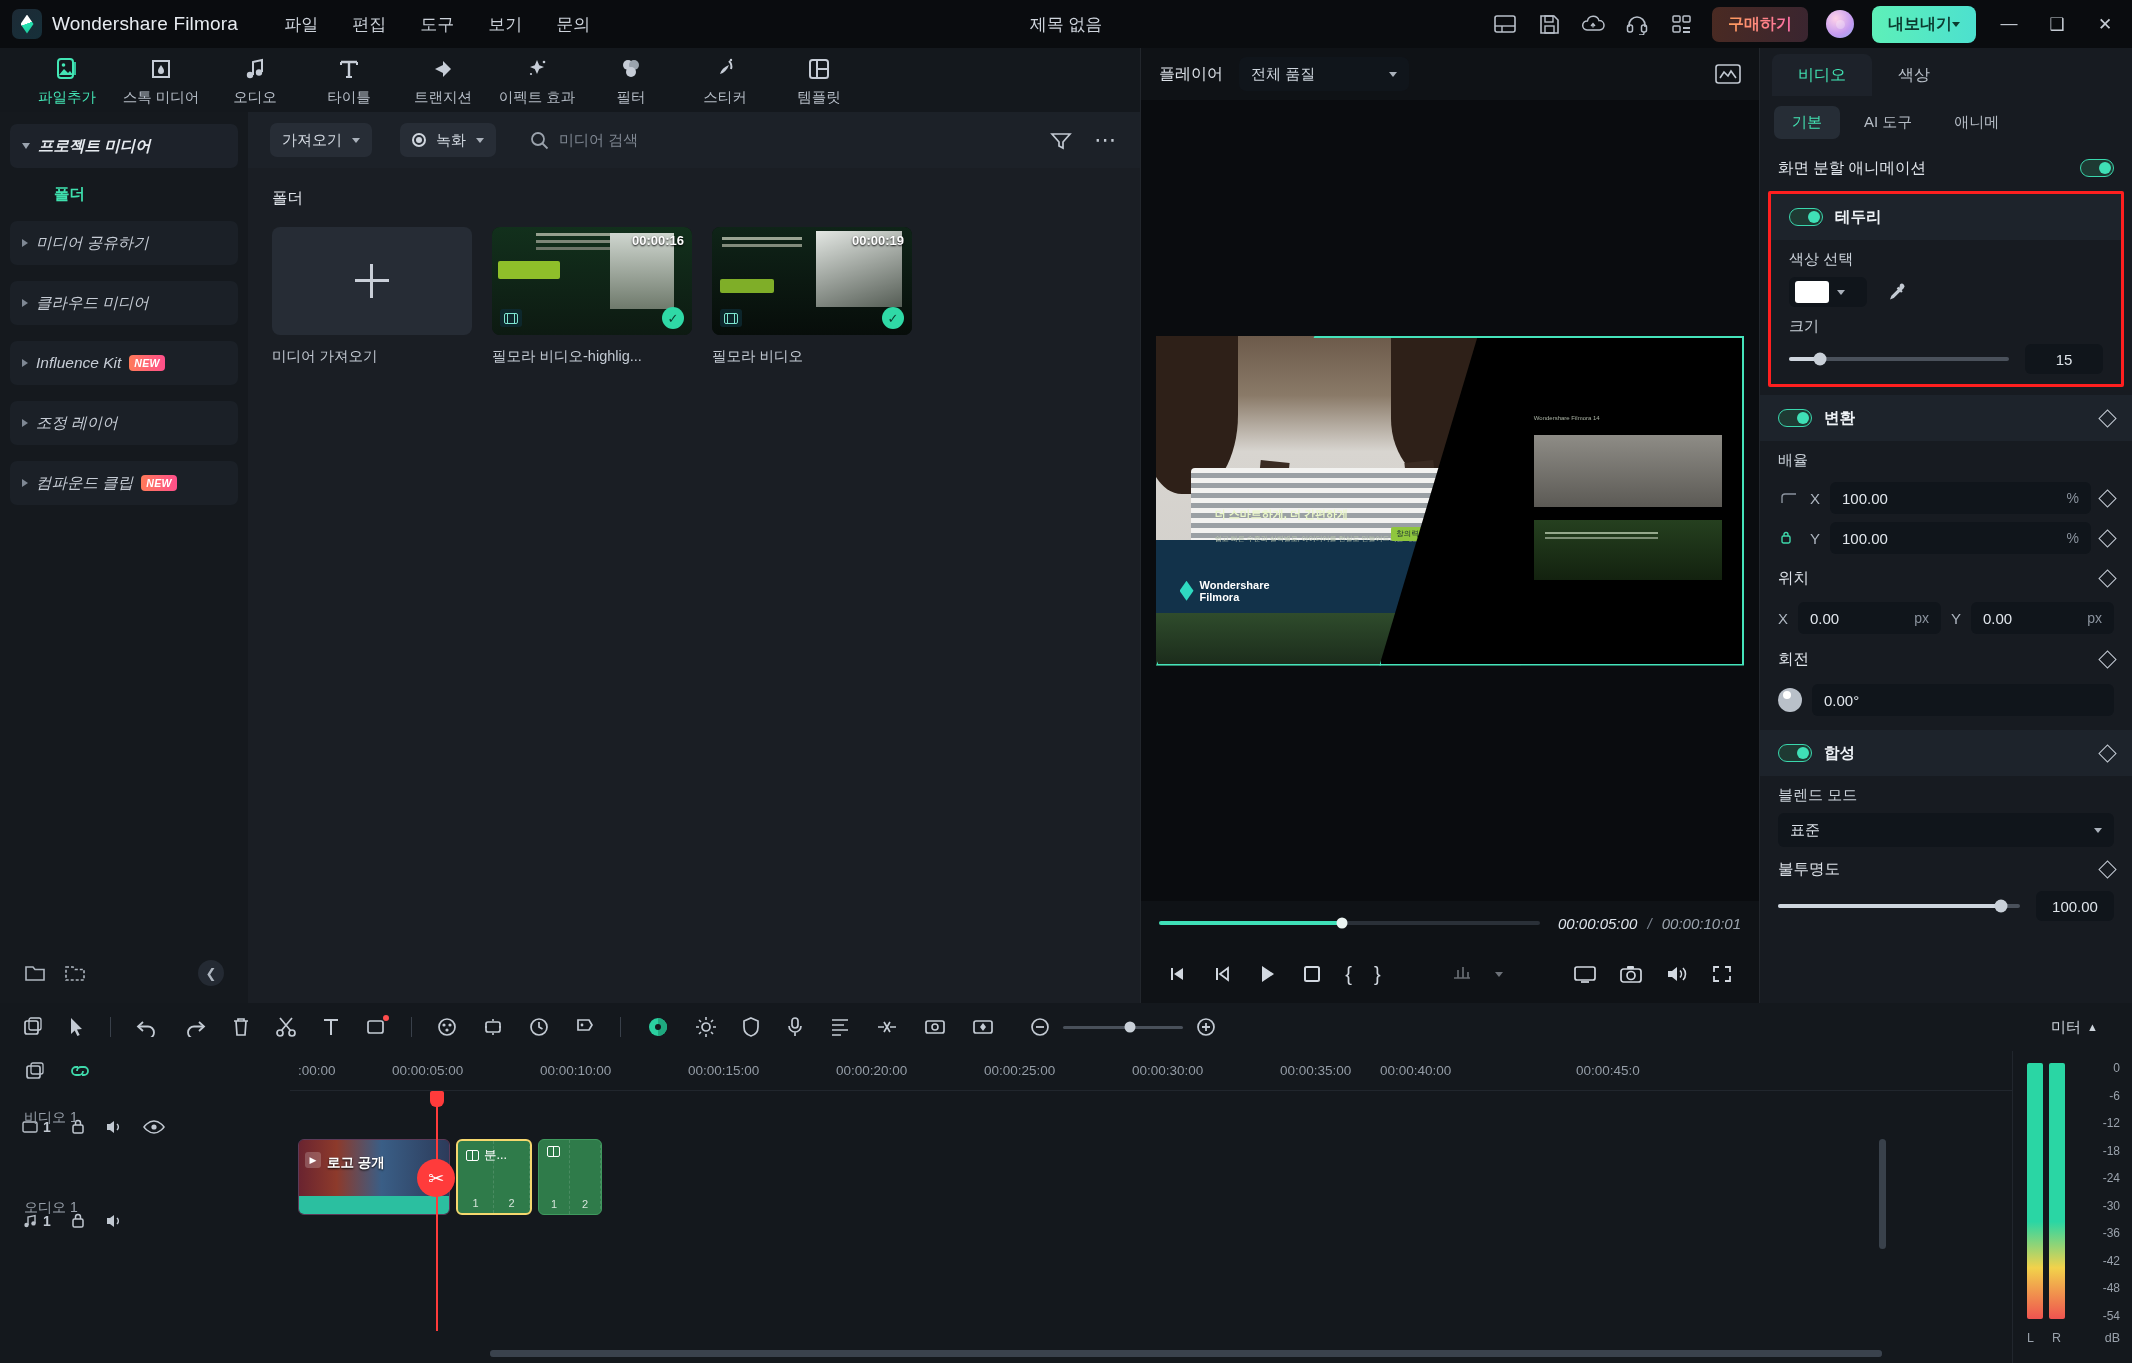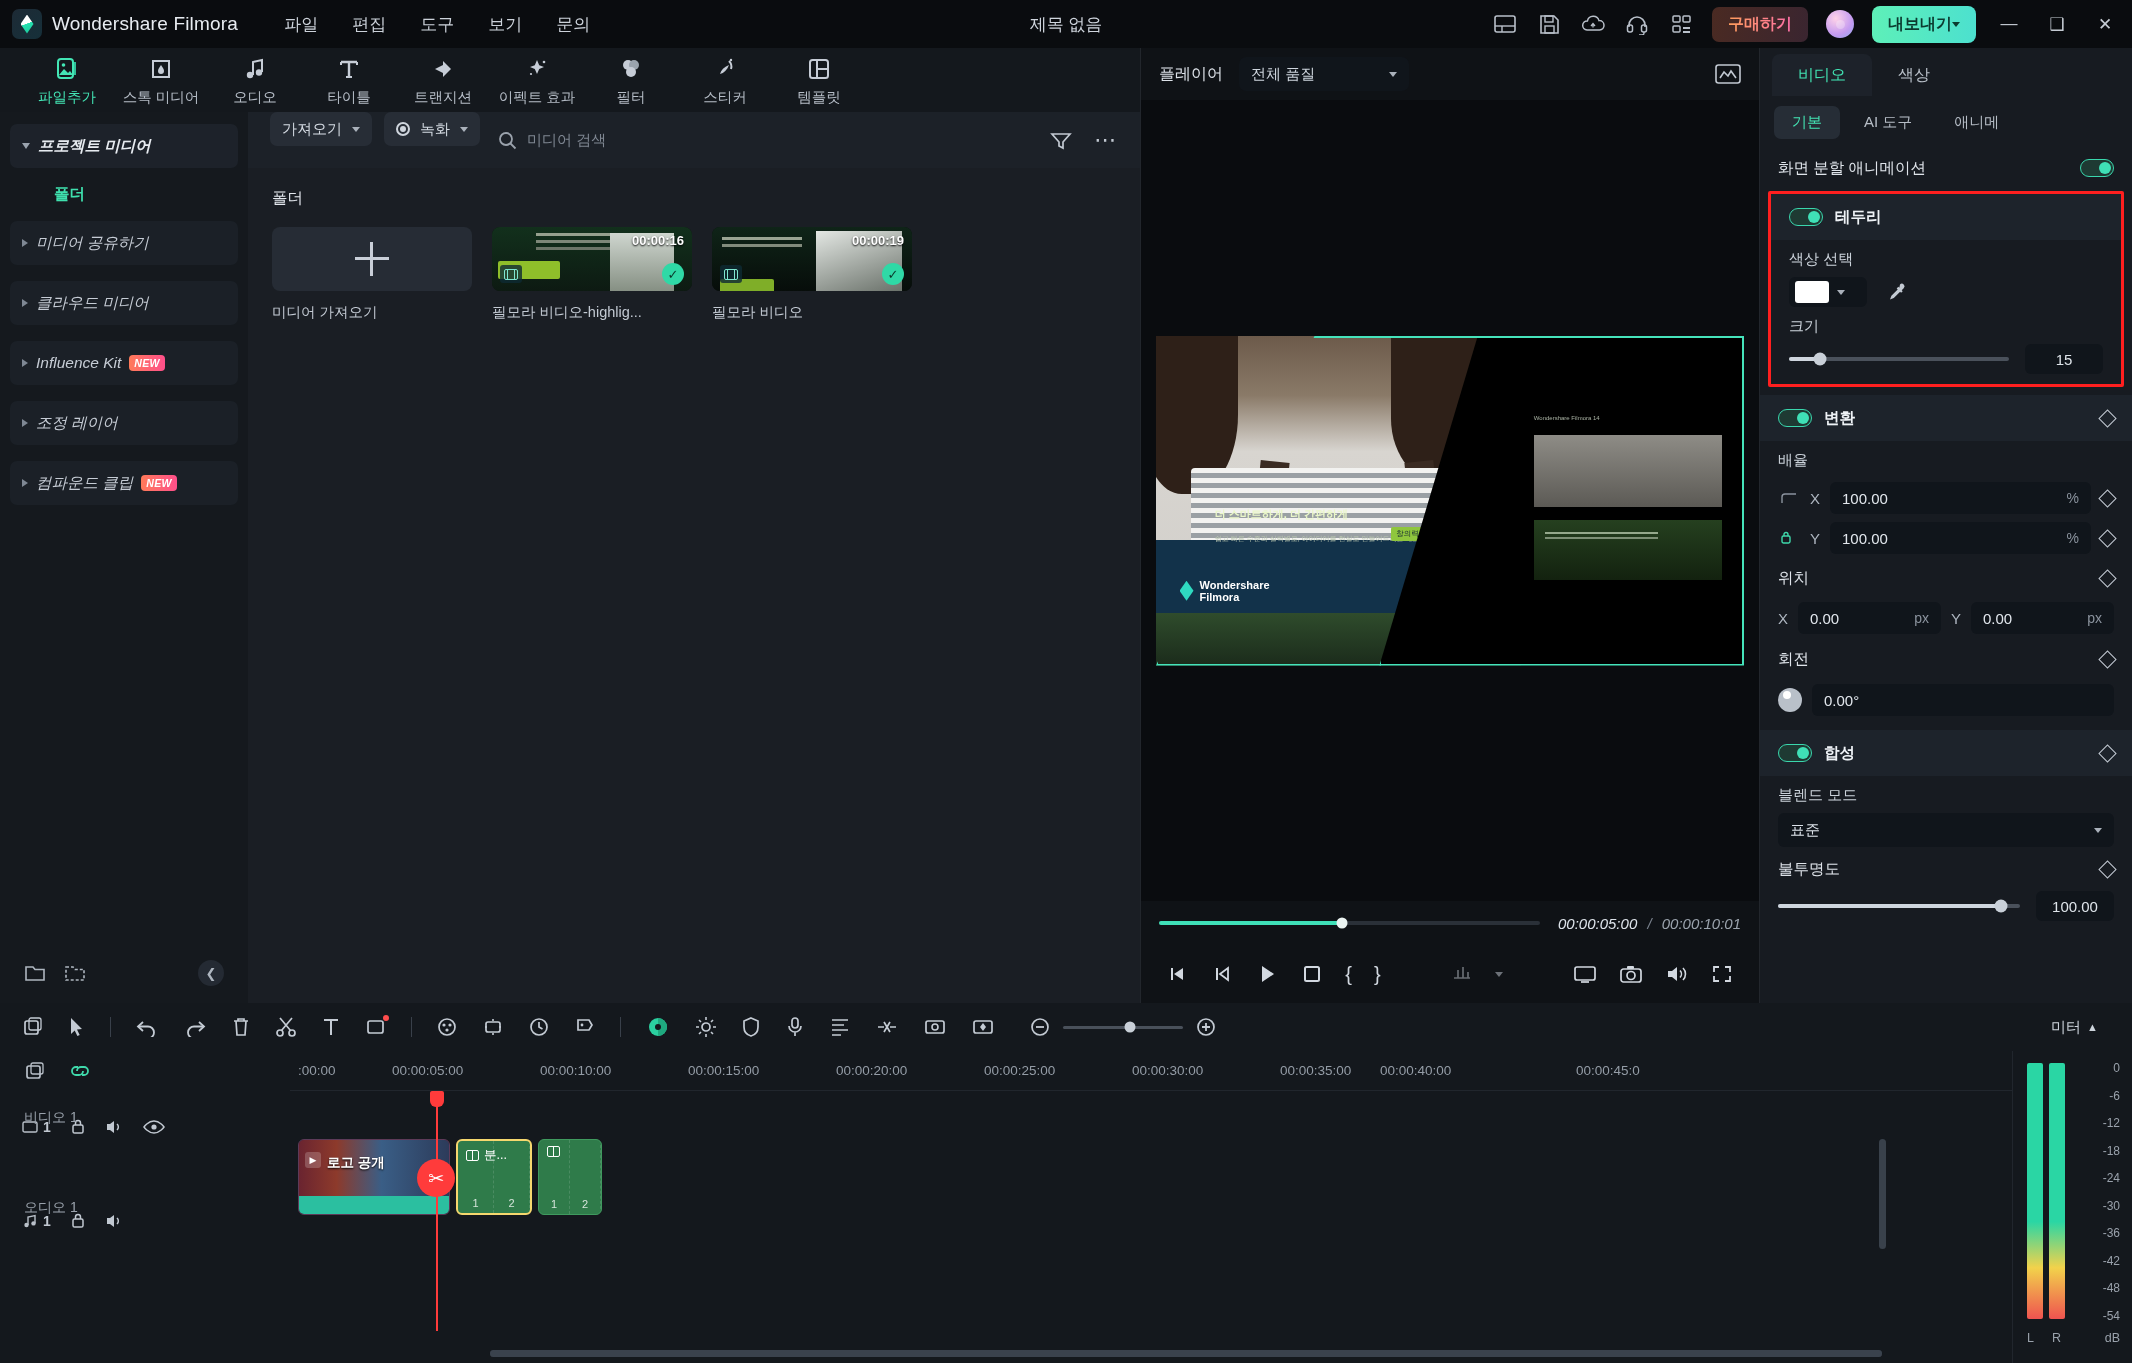--- a/index.html
+++ b/index.html
@@ -57,34 +57,34 @@
   .caret { width: 0; height: 0; border-left: 6px solid #7e8793; border-top: 4.5px solid transparent; border-bottom: 4.5px solid transparent;}
   .caret.down { border: none; border-top: 6px solid #9aa3ae; border-left: 4.5px solid transparent; border-right: 4.5px solid transparent;}
   .folder-label { color: #3fe0ae; font-weight: bold; font-size: 15.5px; padding: 0 0 16px 44px; }
   .badge-new { background: linear-gradient(90deg,#ff7a59,#ff4f8b); color: #fff; font-size: 10.5px; font-weight: bold;
     padding: 2px 5px; border-radius: 4px; letter-spacing:.3px;}
   .side-bottom { margin-top: auto; height: 60px; display:flex; align-items:center; gap: 18px; padding: 0 14px; }
   .side-collapse { margin-left:auto; width: 26px; height: 26px; border-radius: 50%; background:#242a33;
     display:flex;align-items:center;justify-content:center; color:#aeb6c0; font-size: 13px;}
 
   .content { flex: 1; display: flex; flex-direction: column; background:#1a1e24; min-width:0;}
-  .content-bar { height: 56px; display: flex; gap: 12px; padding: 0 22px; background:#1c2128;}
+  .content-bar { height: 56px; display: flex; align-items: center; gap: 28px; padding: 0 22px; background:#1c2128;}
   .pill { display:flex; align-items:center; gap: 10px; height: 34px; padding: 0 12px; border-radius: 7px;
     background:#272d36; font-size: 15px; color:#d3d9e1;}
   .chev { width:0;height:0;border-top:5px solid #aab1bb;border-left:4px solid transparent;border-right:4px solid transparent;}
   .rec-dot { width: 14px;height:14px;border-radius:50%;border:2px solid #cfd5dd; display:flex;align-items:center;justify-content:center;}
   .rec-dot i { width:6px;height:6px;border-radius:50%;background:#cfd5dd;display:block;}
   .search-wrap { display:flex; align-items:center; gap:10px; color:#7f8792; font-size:15px; margin-left: 6px;}
   .cb-right { margin-left: auto; display:flex; align-items:center; gap:22px; color:#c2c9d2;}
 
   .media-area { flex:1; padding: 20px 24px; overflow:hidden;}
   .media-head { font-size: 15.5px; color:#e4e8ee; margin-bottom: 18px; }
   .grid { display:flex; gap: 20px; }
   .cell { width: 200px; }
-  .thumb { width: 200px; height: 64px; border-radius: 8px; position: relative; overflow:hidden; }
+  .thumb { width: 200px; height: 108px; border-radius: 8px; position: relative; overflow:hidden; }
   .thumb.add { background: #262c35; display:flex; align-items:center; justify-content:center; }
   .plus { position: relative; width: 34px; height: 34px;}
   .plus:before,.plus:after{content:"";position:absolute;background:#c9cfd8;}
   .plus:before{left:15px;top:0;width:3px;height:34px;}
   .plus:after{top:15px;left:0;height:3px;width:34px;}
   .dur { position:absolute; top:6px; right:8px; font-size:13px; color:#fff; font-weight:bold; text-shadow:0 1px 2px #000;}
   .vid-ic { position:absolute; left:8px; bottom:8px; width:22px;height:18px;border-radius:3px;background:#0e2a33cc;
     display:flex;align-items:center;justify-content:center;}
   .check { position:absolute; right:8px; bottom:6px; width:22px;height:22px;border-radius:50%;
     background:#2fd9a6;display:flex;align-items:center;justify-content:center;color:#0b3a2c;font-size:13px;font-weight:bold;}

